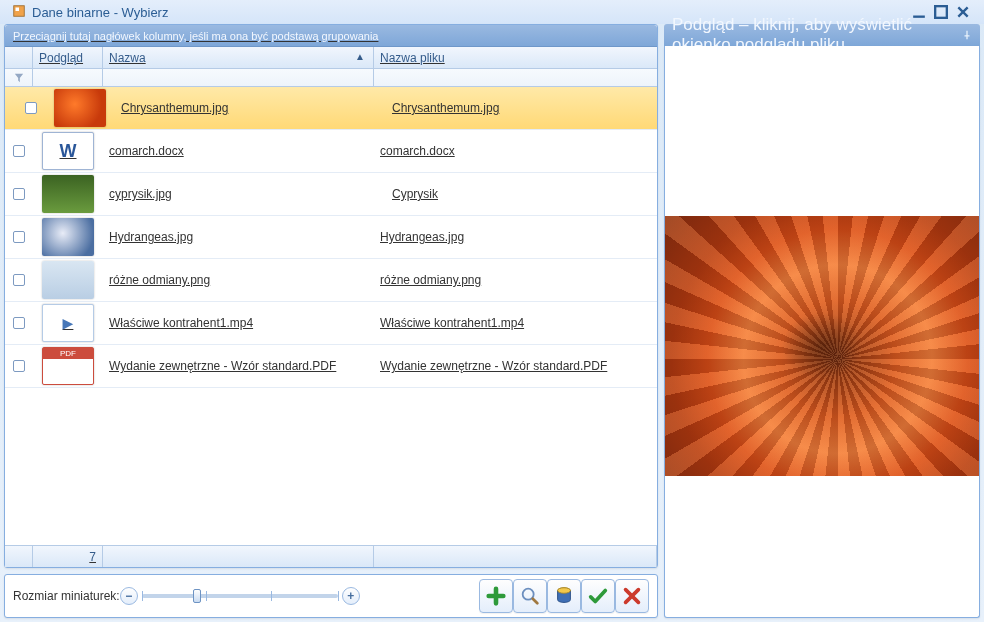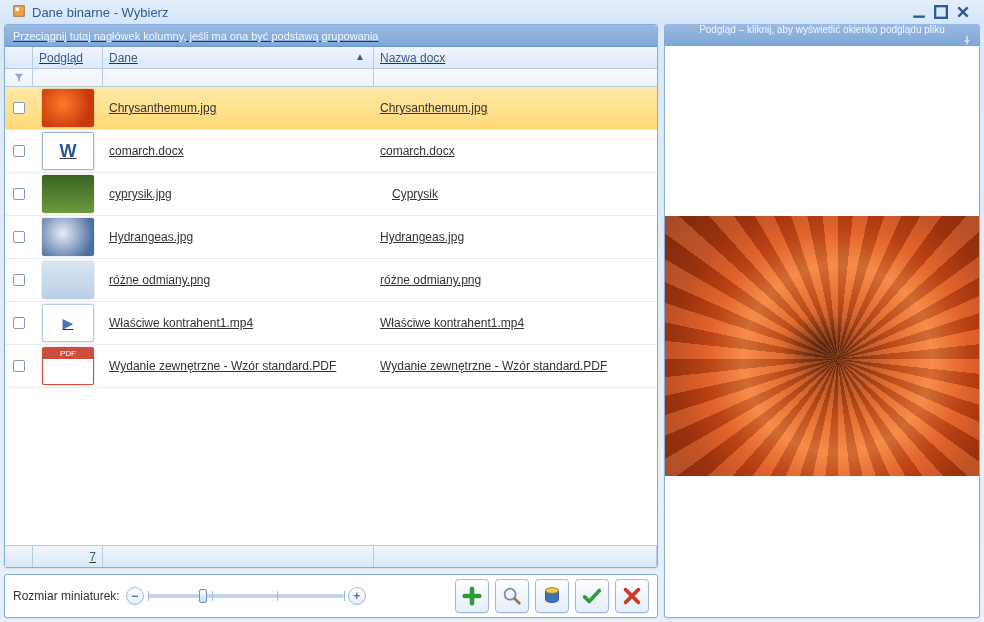--- a/index.html
+++ b/index.html
@@ -116,21 +116,21 @@
     display: flex;
     align-items: center;
     border-bottom: 1px solid #e4ecf6;
     min-height: 40px;
   }
   .row .c { display:flex; align-items:center; padding: 2px 6px; }
   .row .c.sel { width:28px; justify-content:center; }
   .row .c.thumb { width:70px; justify-content:center; }
   .row .c.name { width:271px; }
   .row .c.file { flex:1; }
-  .row.selected { background: linear-gradient(to bottom, #ffe9a8, #ffd976); }
+  .row.selected { background: linear-gradient(to bottom, #ffe9a8, #ffd976); padding-left: 12px; }
   .row .cbox { width:12px; height:12px; border:1px solid #7d9ac1; background:#fff; border-radius:2px; }
 
   .thumb-img {
     width: 52px; height: 38px;
     border-radius: 2px;
     box-shadow: 0 0 2px rgba(0,0,0,.25);
     display:flex; align-items:center; justify-content:center;
     font-size:9px; color:#fff;
   }
   .thumb-chry { background: radial-gradient(circle at 40% 40%, #ff7a2a, #c83a0b 70%); }
@@ -151,21 +151,20 @@
     background: linear-gradient(to bottom, #f1f6fd, #dae8f8);
     border-top:1px solid #b5cbe6;
   }
   .grid-footer .col { border-right:1px solid #b5cbe6; display:flex; align-items:center; justify-content:flex-end; padding:0 6px; color:#355c8b;}
 
   
   .toolbar {
     display:flex;
     align-items:center;
     padding: 4px 8px;
-    gap: 6px;
   }
   .toolbar .label { color:#333; }
   .slider {
     display:flex; align-items:center; gap:4px;
     width: 240px;
   }
   .slider .zoom-btn {
     width:18px;height:18px; border:1px solid #9ab9e1; border-radius:9px;
     display:flex; align-items:center; justify-content:center;
     background:linear-gradient(to bottom,#fefefe,#e4eefb);
@@ -186,24 +185,23 @@
     border:1px solid #9ab9e1; border-radius:4px;
     background:linear-gradient(to bottom,#fefefe,#e4eefb);
     display:flex; align-items:center; justify-content:center;
     box-shadow: 0 1px 1px rgba(0,0,0,.06);
   }
 
   
   .preview-header {
     height:22px;
     background: linear-gradient(to bottom, #9ab9e1, #7ea7d8);
-    color:#f2f7fe; font-size:10px;
+    color:#f2f7fe; font-size:17px;
     display:flex; align-items:center; padding:0 8px;
     border-radius:3px 3px 0 0;
-    flex-direction:column;
   }
   .preview-header .pin { margin-left:auto; }
   .preview-body {
     flex:1; padding:0;
     background:#fff;
     display:flex; flex-direction:column;
     border:1px solid #86aee0; border-top:none;
     border-radius:0 0 3px 3px;
   }
   .preview-spacer { height:170px; }
@@ -255,24 +253,24 @@
 <div class="main">
 
   <div class="left">
     <div class="panel grid">
       <div class="groupbar">Przeciągnij tutaj nagłówek kolumny, jeśli ma ona być podstawą grupowania</div>
 
       <div class="grid-header">
         <div class="col sel"></div>
         <div class="col thumb">Podgląd</div>
         <div class="col name">
-          <span>Dane</span>
+          <span>Nazwa</span>
           <span class="sort-arrow">▲</span>
         </div>
-        <div class="col file">Nazwa docx</div>
+        <div class="col file">Nazwa pliku</div>
       </div>
 
       <div class="filter-row">
         <div class="col sel">
           <svg width="10" height="10" viewBox="0 0 12 12">
               <path d="M1 1 H11 L7 6 V11 L5 9 V6 Z" fill="#94a8c4"></path>
             </svg>
         </div>
         <div class="col thumb"></div>
         <div class="col name"></div>

